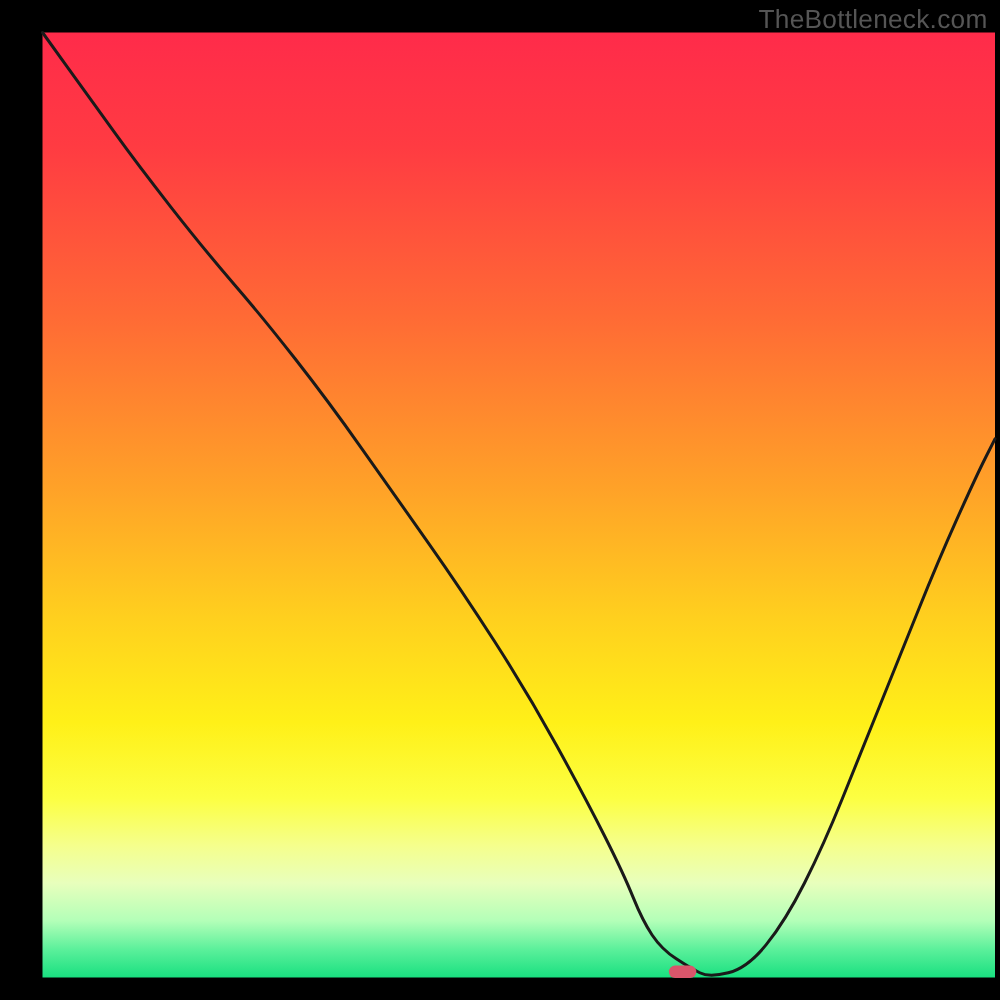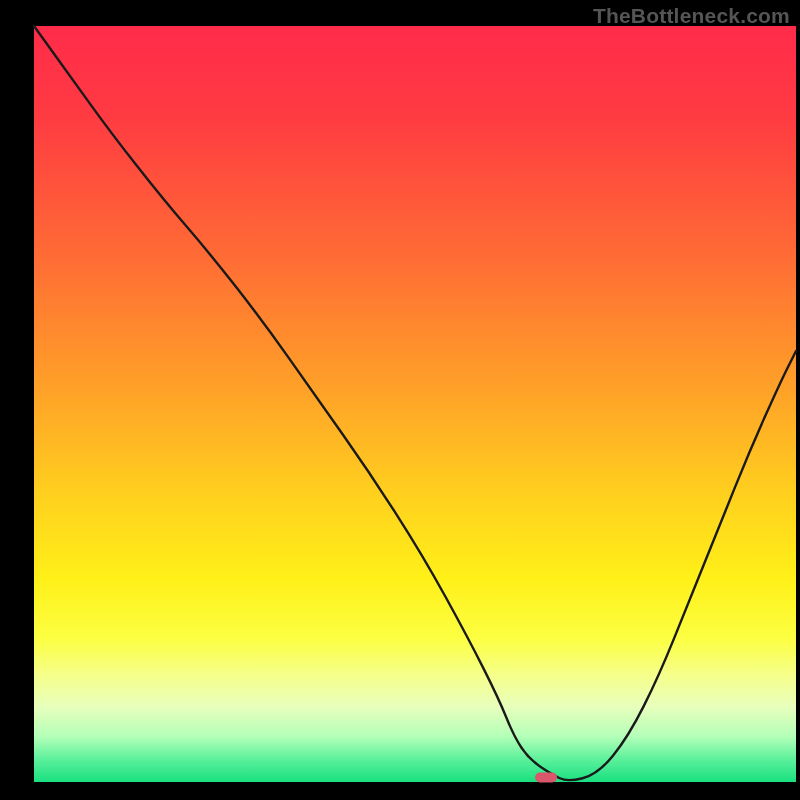--- a/index.html
+++ b/index.html
@@ -14,21 +14,21 @@
   .chart-wrap {
     position: relative;
     width: 800px;
     height: 800px;
   }
   .watermark {
     position: absolute;
     top: 4px;
     right: 10px;
     font-size: 21px;
-    font-weight: 700;
+    font-weight: 400;
     color: #555555;
     letter-spacing: 0.2px;
     z-index: 5;
   }
   svg {
     position: absolute;
     top: 0;
     left: 0;
   }
 </style>

